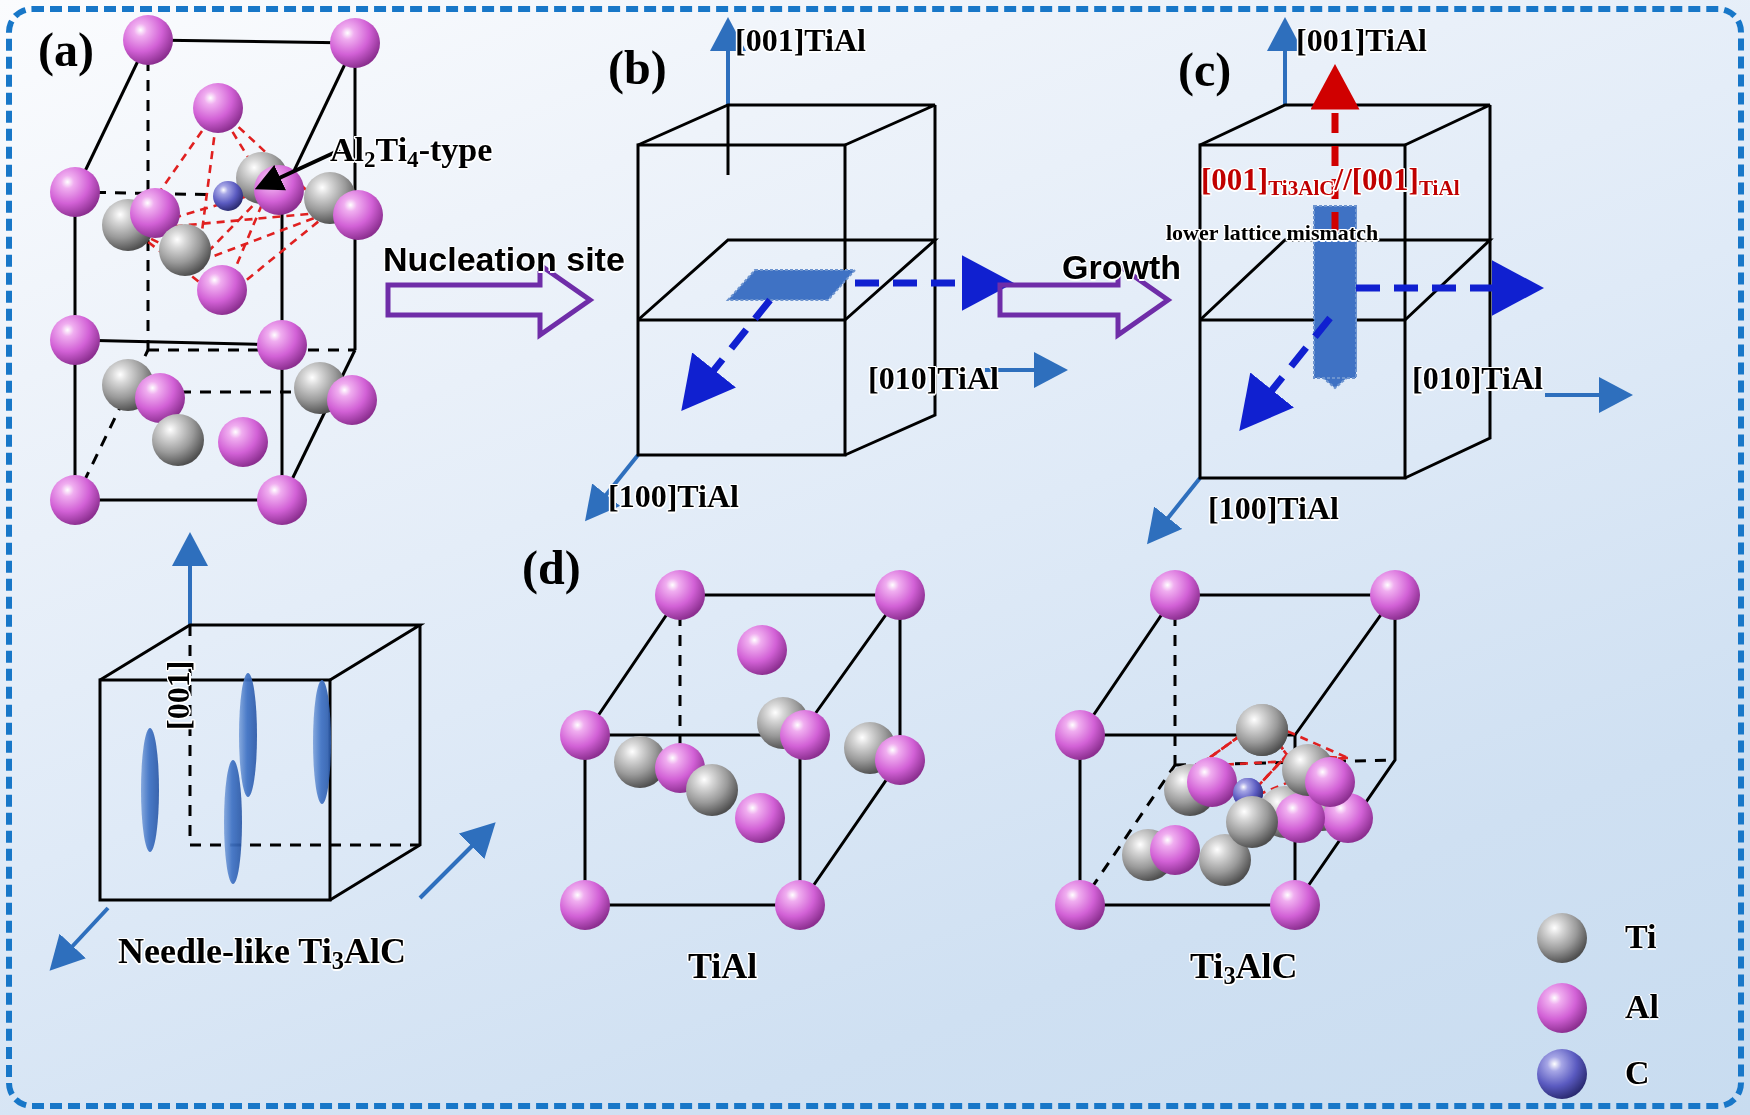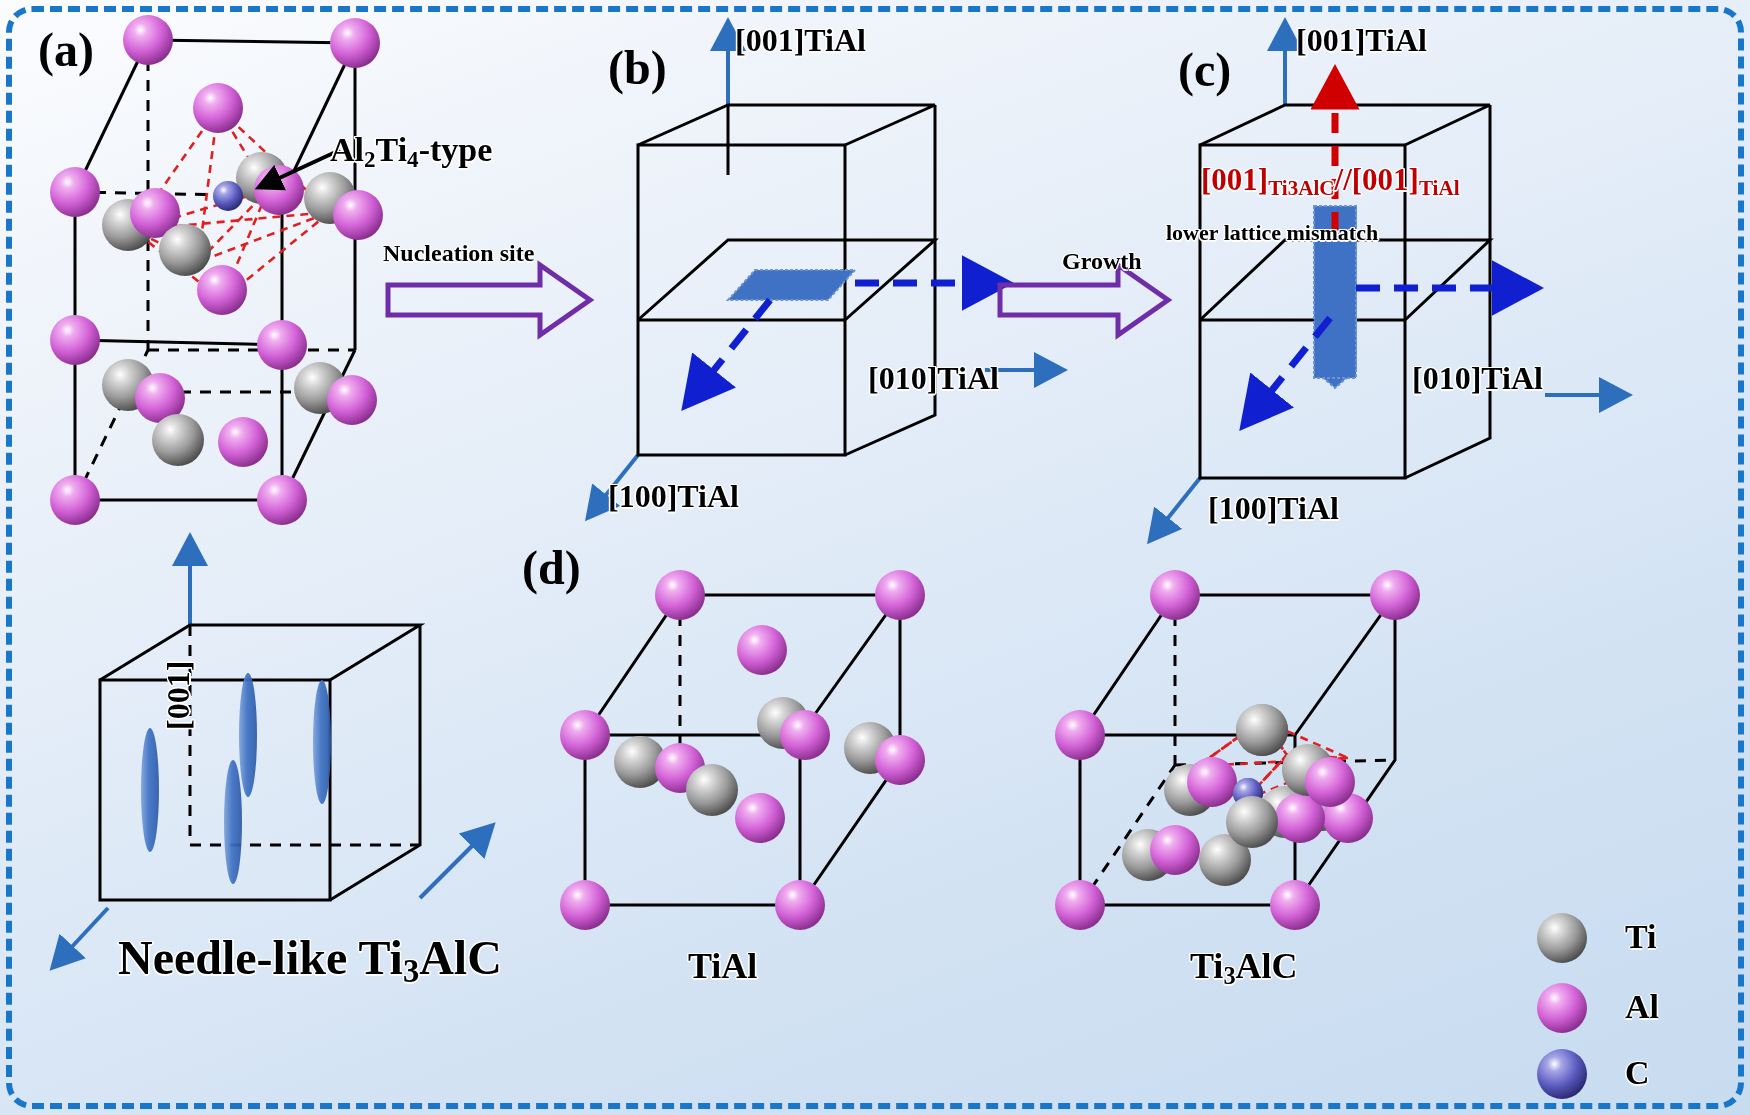--- a/index.html
+++ b/index.html
@@ -32,22 +32,22 @@
     font-family:"Liberation Serif", serif;
     white-space:nowrap;
     text-shadow:
       1.5px 0 0 #fff,-1.5px 0 0 #fff,0 1.5px 0 #fff,0 -1.5px 0 #fff,
       1.2px 1.2px 0 #fff,-1.2px 1.2px 0 #fff,1.2px -1.2px 0 #fff,-1.2px -1.2px 0 #fff;
   }
   .lbl sub{font-size:0.68em; vertical-align:-0.25em;}
   .red{color:#c00000;}
   svg{position:absolute;left:0;top:0;overflow:visible;}
   .arrowtxt{
-    position:absolute;font-weight:bold;font-size:24px;color:#000;
-    font-family:Liberation Serif, serif;white-space:nowrap;
+    position:absolute;font-weight:bold;font-size:34px;color:#000;
+    font-family:Liberation Sans, sans-serif;white-space:nowrap;
     text-shadow:1.5px 0 0 #fff,-1.5px 0 0 #fff,0 1.5px 0 #fff,0 -1.5px 0 #fff;
   }
   .legend-lbl{
     position:absolute;font-weight:bold;font-size:34px;color:#000;
     font-family:"Liberation Serif", serif;
     text-shadow:1.5px 0 0 #fff,-1.5px 0 0 #fff,0 1.5px 0 #fff,0 -1.5px 0 #fff;
   }
 </style>
 </head>
 <body>
@@ -340,21 +340,21 @@
   <div class="panel-tag" style="left:608px;top:40px;">(b)</div>
   <div class="panel-tag" style="left:1178px;top:42px;">(c)</div>
   <div class="panel-tag" style="left:522px;top:540px;">(d)</div>
 
   <div class="lbl" style="left:330px;top:108px;font-size:34px;margin-top:23px;">
     <span>Al</span><sub>2</sub><span>Ti</span><sub>4</sub><span>-type</span>
   </div>
 
   <div class="lbl" style="left:160px;top:730px;font-size:32px;transform:rotate(-90deg);transform-origin:left top;">[001]</div>
 
-  <div class="lbl" style="left:118px;top:930px;font-size:48px;">
+  <div class="lbl" style="left:118px;top:930px;font-size:36px;">
     <span>Needle-like Ti</span><sub>3</sub><span>AlC</span>
   </div>
 
   <div class="arrowtxt" style="left:383px;top:240px;">Nucleation site</div>
   <div class="arrowtxt" style="left:1062px;top:248px;">Growth</div>
 
   <div class="lbl" style="left:735px;top:22px;font-size:32px;">[001]TiAl</div>
   <div class="lbl" style="left:868px;top:360px;font-size:32px;">[010]TiAl</div>
   <div class="lbl" style="left:608px;top:478px;font-size:32px;">[100]TiAl</div>
 

